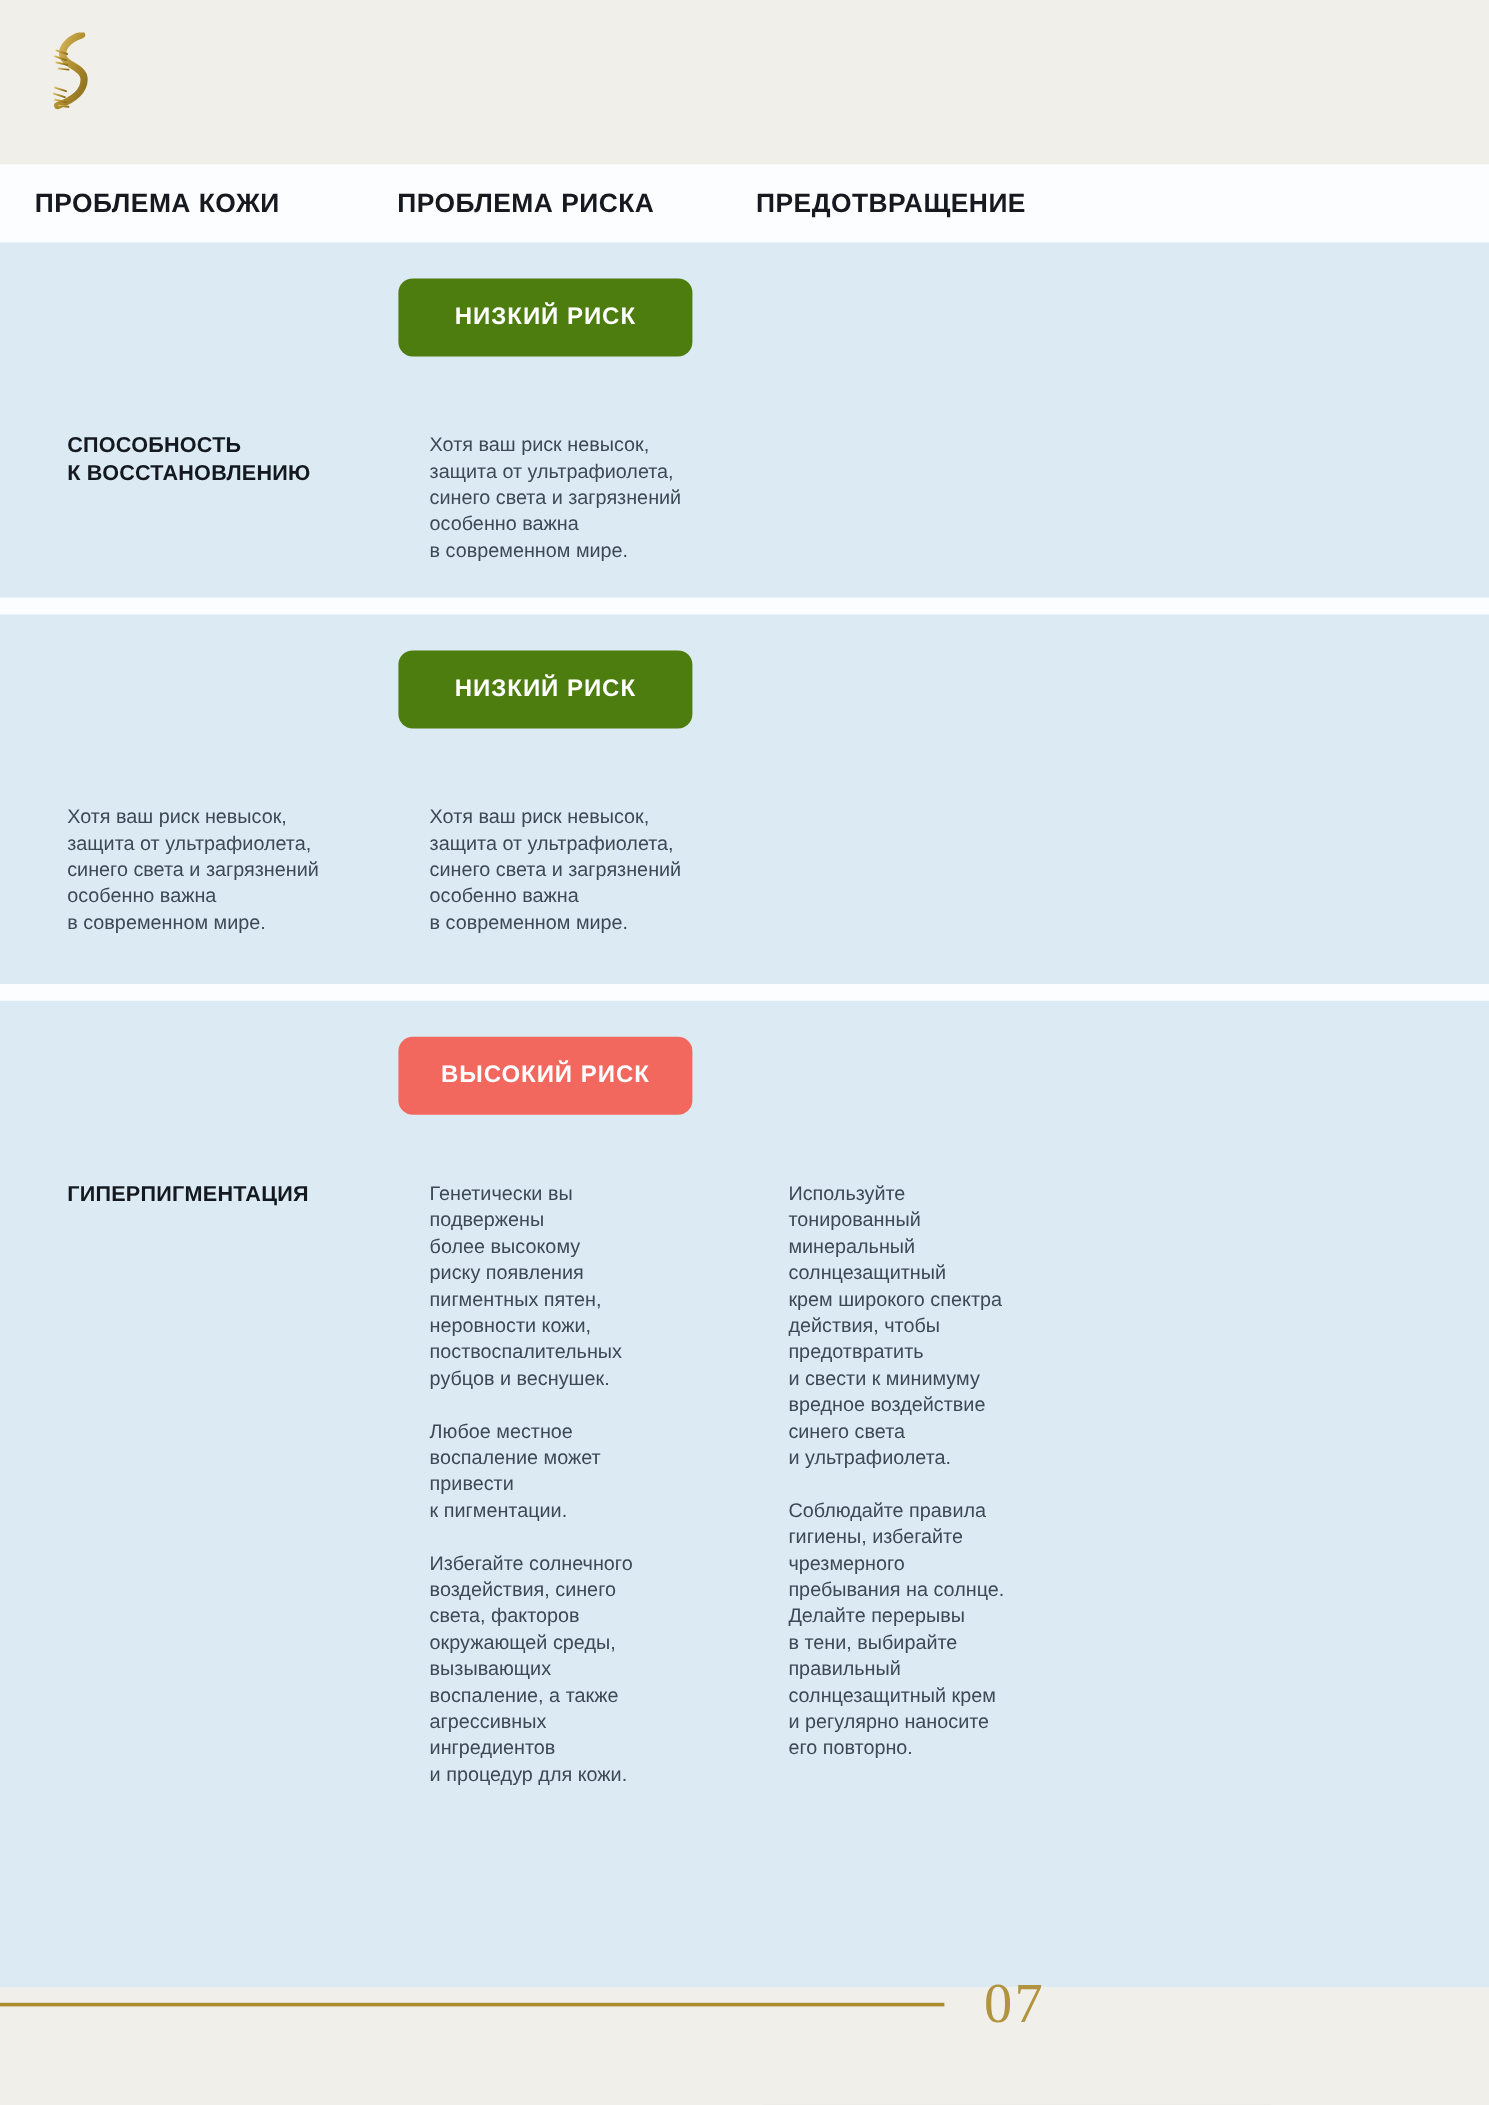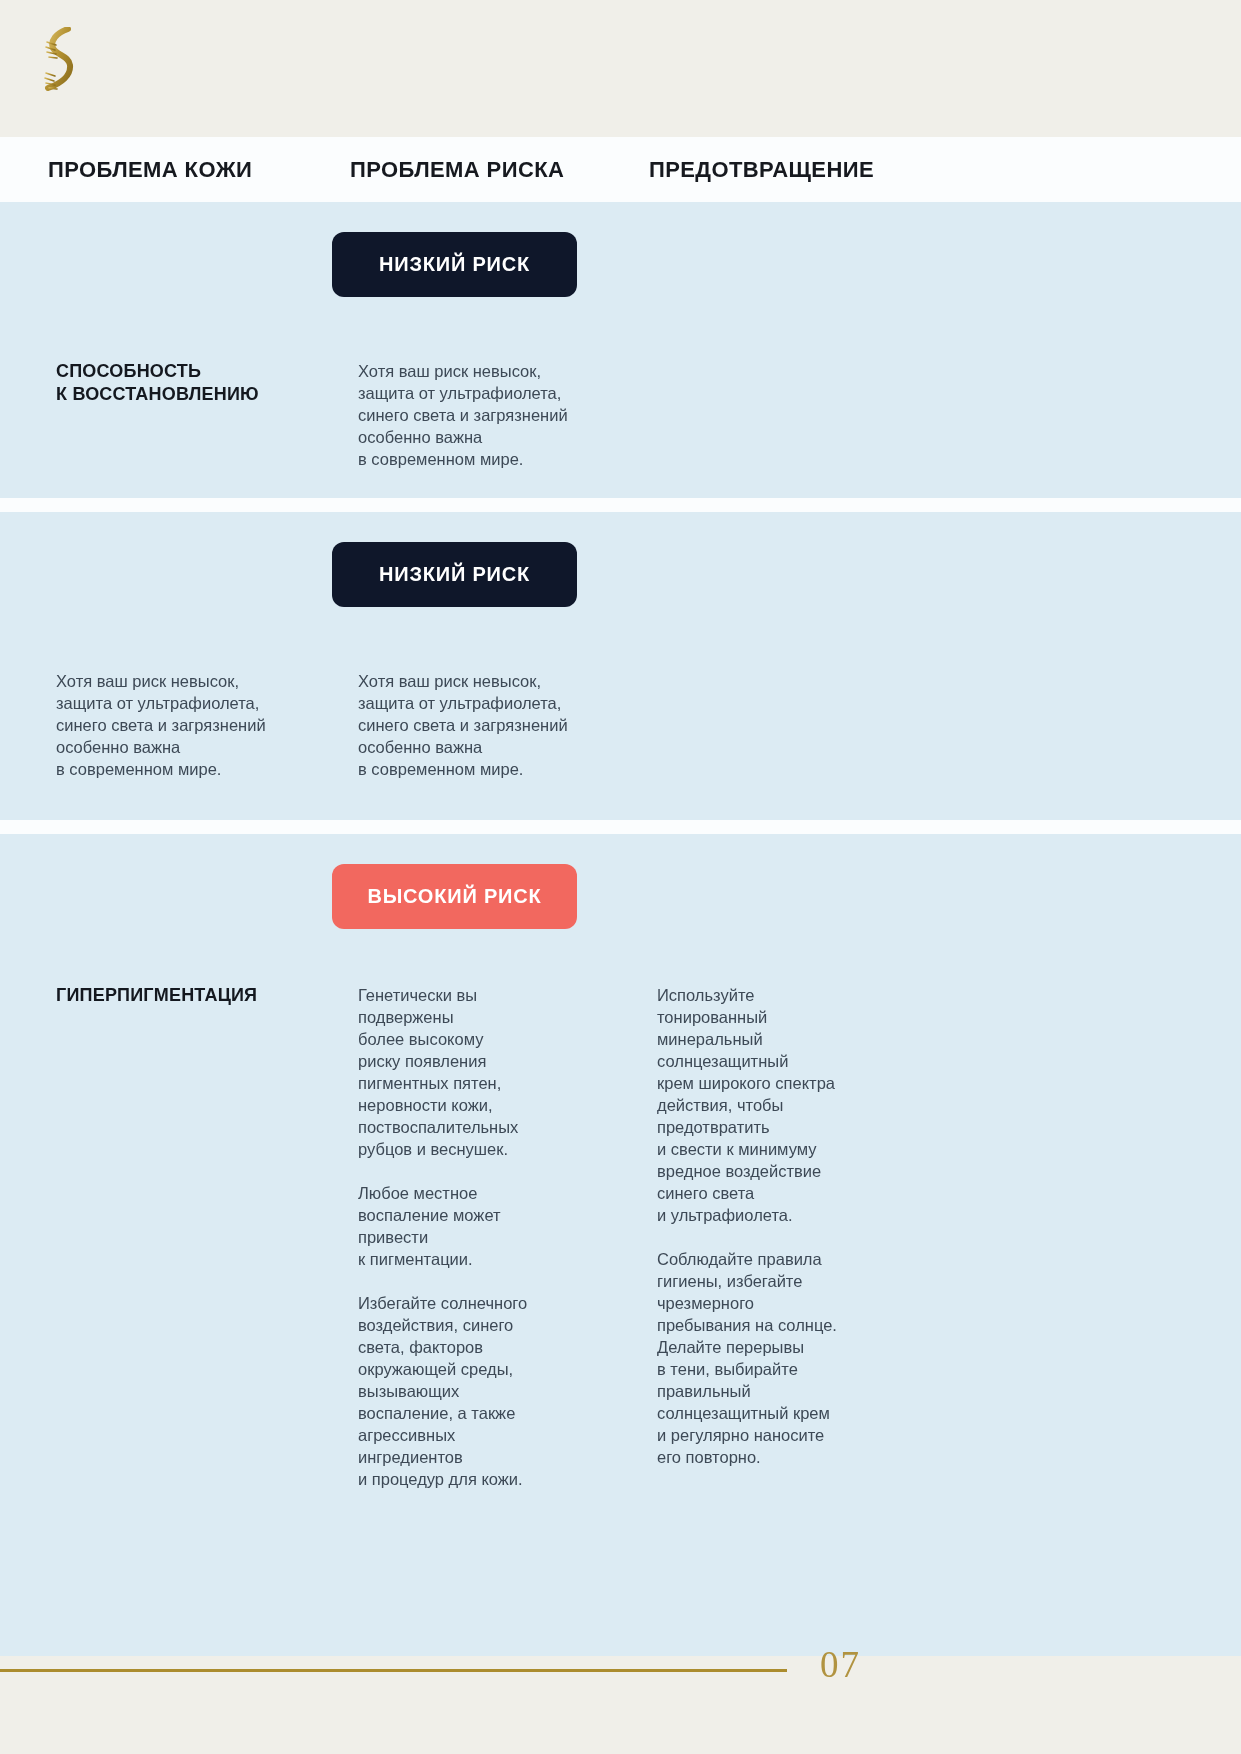--- a/index.html
+++ b/index.html
@@ -31,21 +31,21 @@
     background: #fbfdfe;
   }
   .table-header {
     display: grid;
     grid-template-columns: 302px 299px 298px 1fr;
     height: 65px;
     align-items: center;
     background: #fbfdfe;
   }
   .th {
-    padding-left: 48px;
+    padding-left: 29px;
     font-size: 22px;
     font-weight: bold;
     letter-spacing: 0.4px;
     color: #16191f;
     white-space: nowrap;
   }
   .trow {
     background: #dcebf3;
     margin-bottom: 14px;
     overflow: hidden;
@@ -63,21 +63,21 @@
     display: flex;
     align-items: center;
     justify-content: center;
     color: #ffffff;
     font-size: 20px;
     font-weight: bold;
     letter-spacing: 0.8px;
     white-space: nowrap;
   }
   .row-2 .badge { margin-bottom: 55px; }
-  .badge[data-level="low"]  { background: #0f172a; }
+  .badge[data-level="low"]  { background: #4d7c0f; }
   .badge[data-level="high"] { background: #f2685f; }
   .cells {
     display: grid;
     grid-template-columns: 302px 299px 298px 1fr;
     align-items: start;
   }
   .cell {
     padding-left: 56px;
     padding-right: 16px;
     white-space: pre-line;
@@ -97,21 +97,21 @@
   .footer-rule {
     position: absolute;
     left: 0; top: 1669px;
     width: 787px; height: 3px;
     background: #ab8c2e;
   }
   .pagenum {
     position: absolute;
     left: 820px; top: 1643px;
     font-family: "Liberation Serif", "DejaVu Serif", serif;
-    font-size: 37px;
+    font-size: 47px;
     font-weight: 400;
     color: #b19340;
     letter-spacing: 2px;
   }
 </style>
 </head>
 <body>
 
 <div class="page">
 

